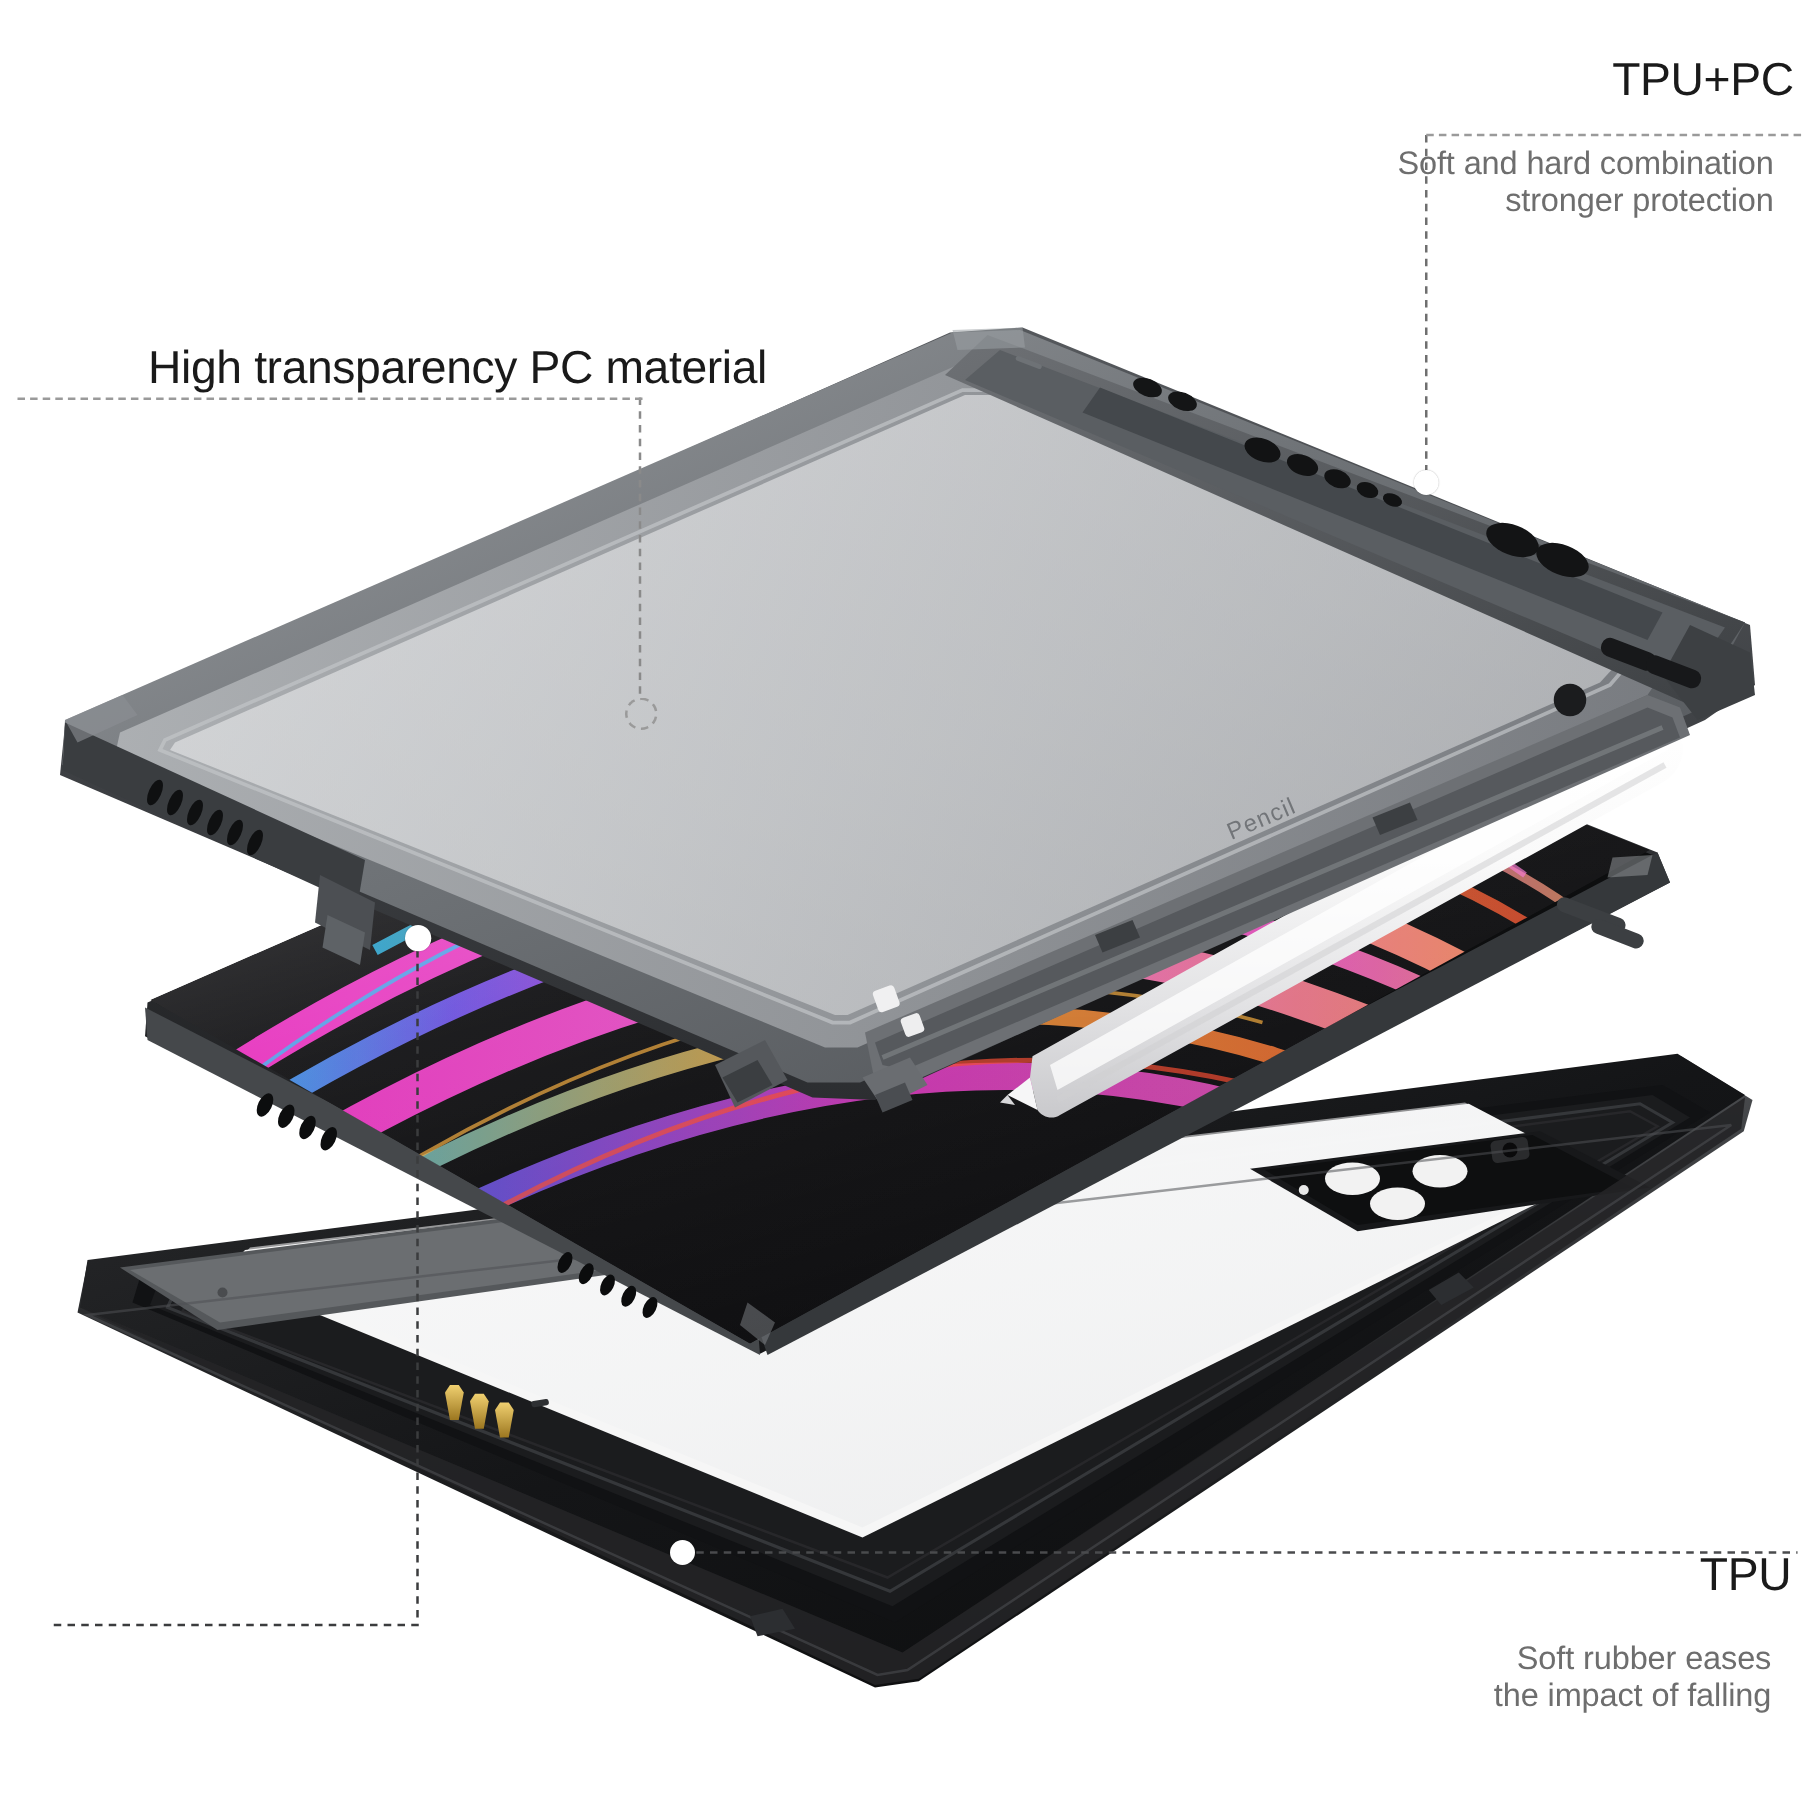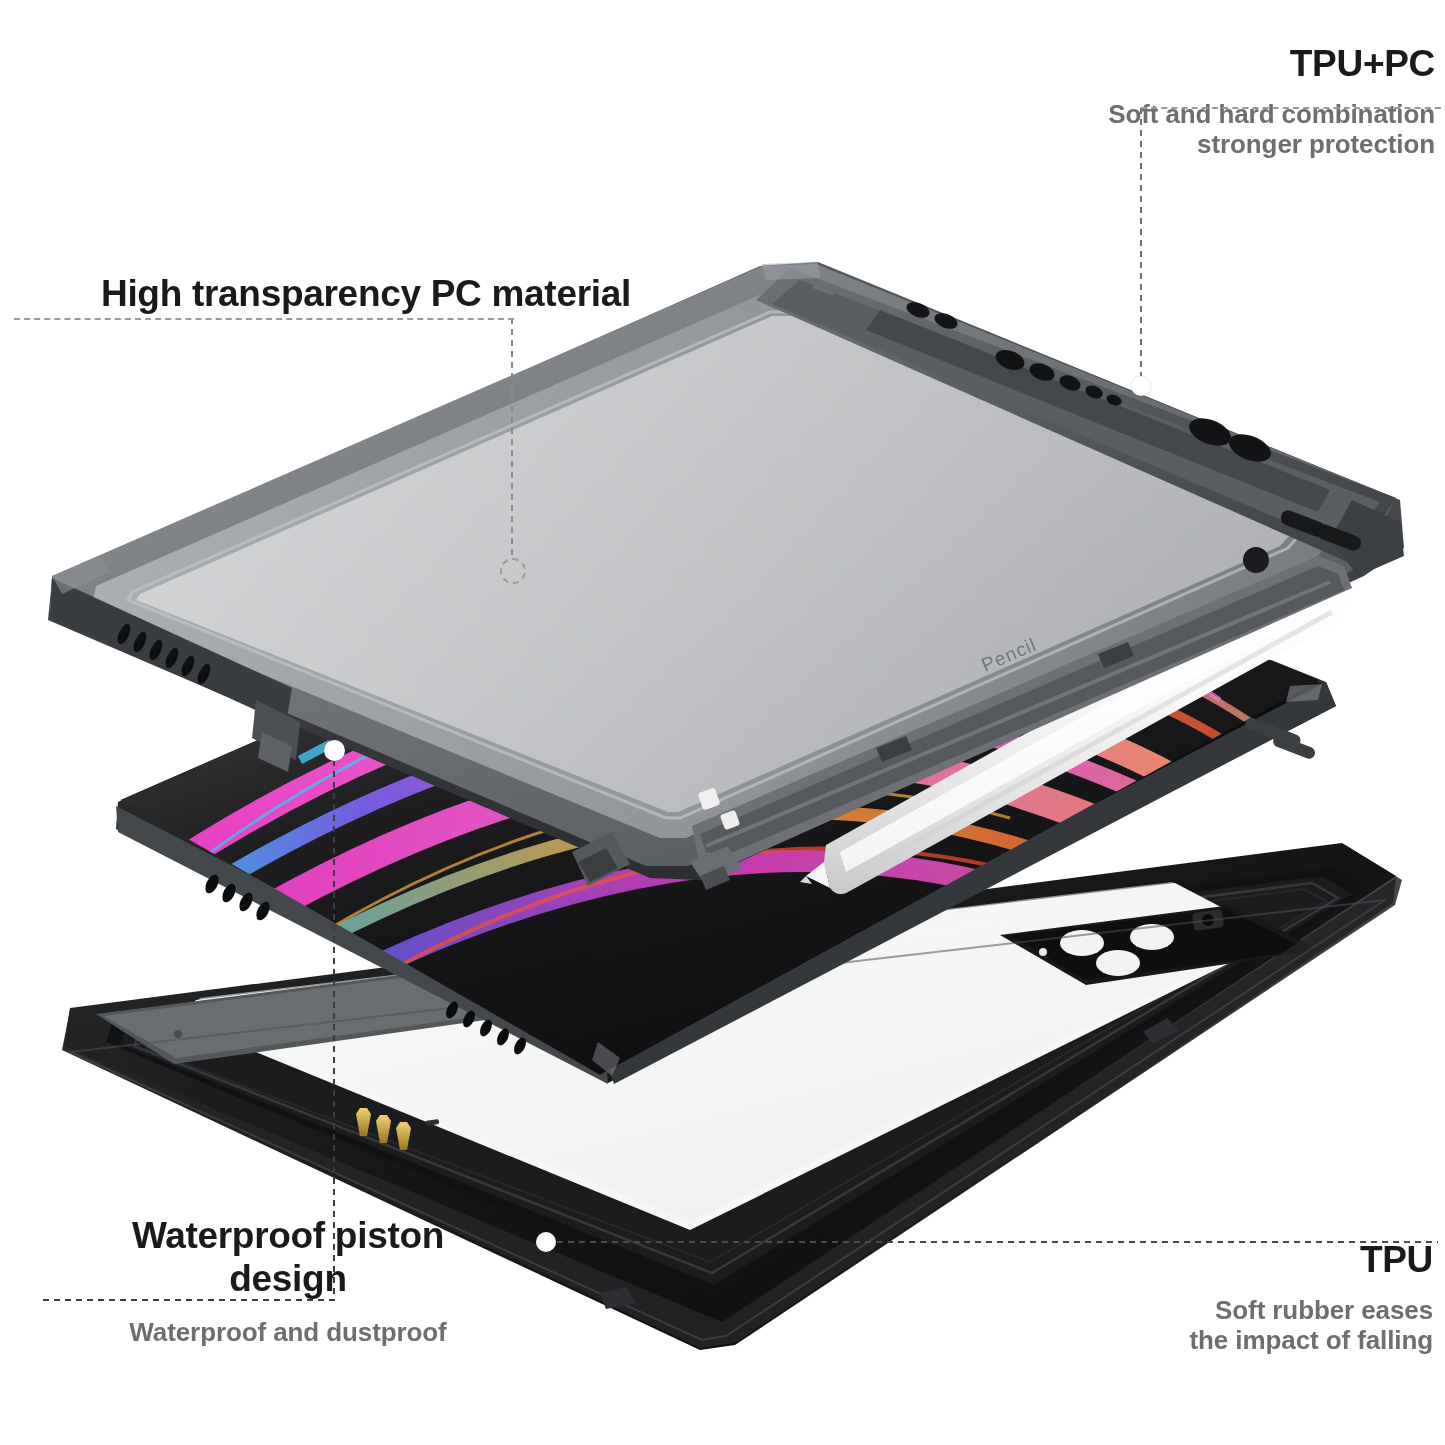--- a/index.html
+++ b/index.html
@@ -6,26 +6,26 @@
   body{
     width:1445px;height:1445px;overflow:hidden;position:relative;
     font-family:"Liberation Sans","DejaVu Sans",sans-serif;
     -webkit-font-smoothing:antialiased;
   }
   #stage{position:absolute;inset:0;width:1445px;height:1445px;background:#fff;}
 
   
   .callout{position:absolute;}
   .co-title{
-    font-size:37px;font-weight:700;color:#1a1a1a;letter-spacing:-.3px;
+    font-size:37px;font-weight:400;color:#1a1a1a;letter-spacing:-.3px;
     line-height:1.17;white-space:pre-line;margin:0;
   }
   .co-sub{
-    font-size:26px;font-weight:700;color:#6e6e6e;letter-spacing:-.1px;
-    line-height:1.16;white-space:pre-line;margin:0;
+    font-size:26px;font-weight:400;color:#6e6e6e;letter-spacing:-.1px;
+    line-height:1.16;white-space:pre-line;margin:16px;
   }
   .co-right{text-align:right;}
   .co-left{text-align:center;}
 
   
   .lead{position:absolute;pointer-events:none;}
   .lead-h{border-top:2px dashed #8a8a8a;height:0;}
 
   
   .dot{position:absolute;border-radius:50%;}
@@ -358,26 +358,20 @@
   </div>
 
   <div class="lead lead-h" style="left:1141px;top:107px;width:310px;border-top:2px dashed #9a9a9a;"></div>
 
   <div class="callout co-left" style="left:16px;top:272px;width:700px;">
     <div class="co-title">High transparency PC material</div>
     <div style="height:14px;"></div>
   </div>
   <div class="lead lead-h" style="left:14px;top:318px;width:500px;border-top:2px dashed #9a9a9a;"></div>
 
-  <div class="callout co-left" style="left:28px;top:1214px;width:520px;">
-    <div class="co-title">Waterproof piston
-design</div>
-    <div style="height:16px;"></div>
-    <div class="co-sub">Waterproof and dustproof</div>
-  </div>
 
   <div class="callout co-right" style="right:12px;top:1238px;width:520px;">
     <div class="co-title">TPU</div>
     <div style="height:14px;"></div>
     <div class="co-sub">Soft rubber eases
 the impact of falling</div>
   </div>
 
 </div>
 

